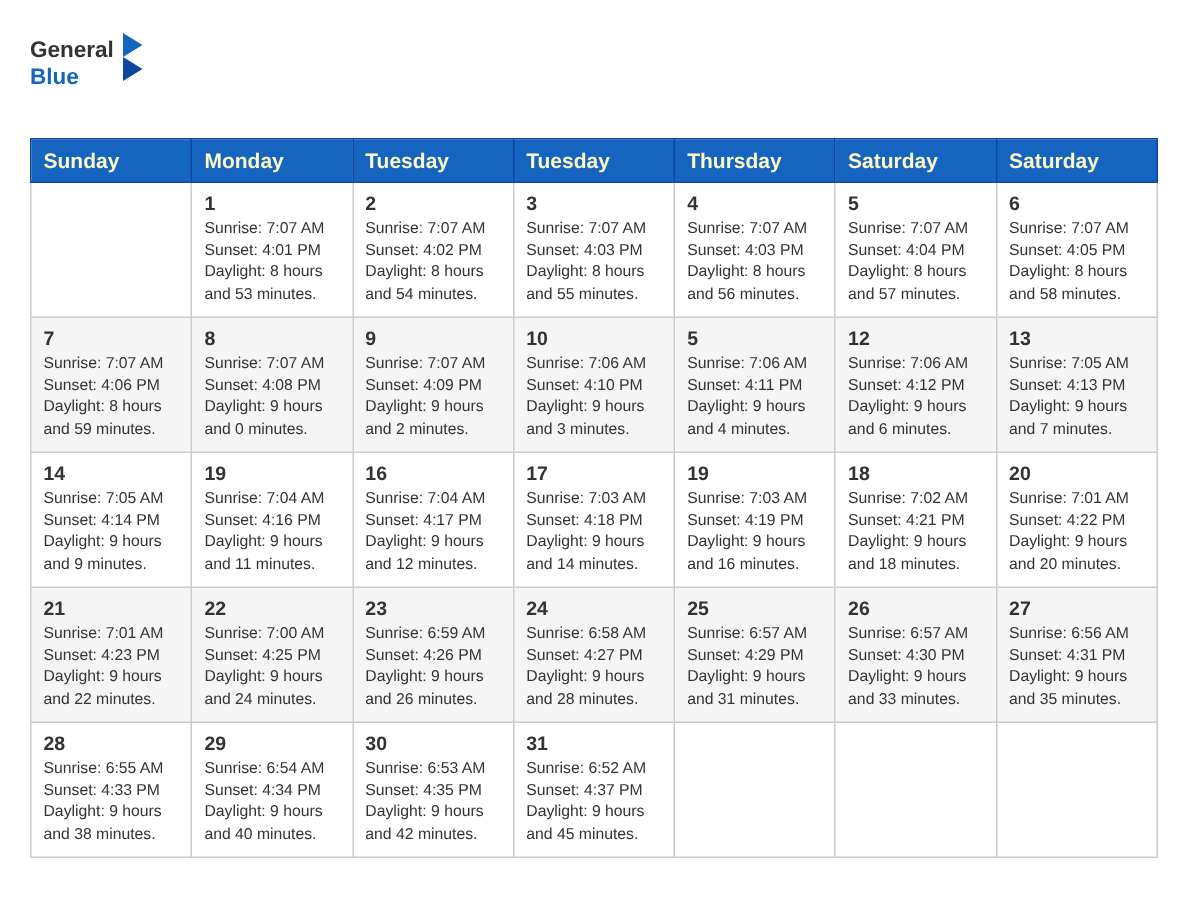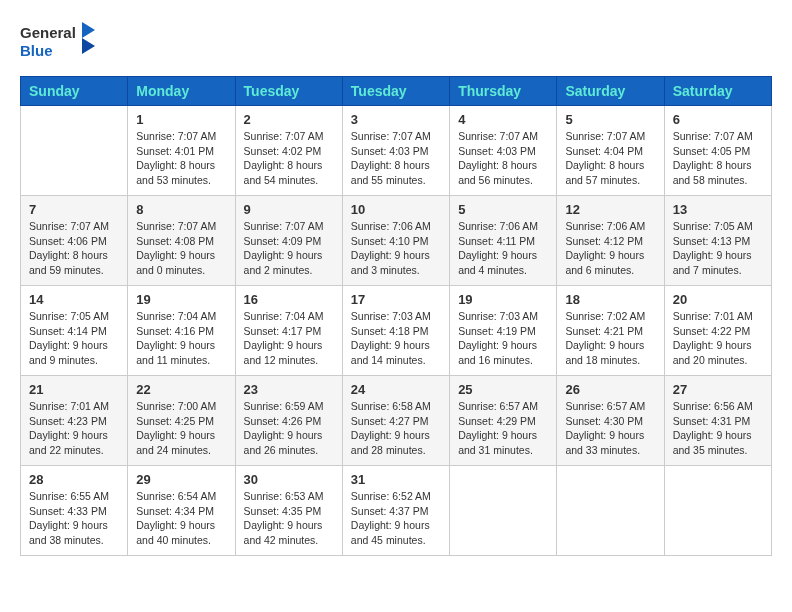--- a/index.html
+++ b/index.html
@@ -7,21 +7,21 @@
       font-family: Arial, sans-serif;
       background: #fff;
       width: 792px;
       min-height: 612px;
       padding: 20px;
     }
     .header-area {
       display: flex;
       justify-content: space-between;
       align-items: flex-start;
-      margin-bottom: 16px;
+      margin-bottom: 32px;
     }
     .logo {
       display: flex;
       align-items: center;
       gap: 4px;
     }
     .logo-icon {
       width: 32px;
       height: 32px;
     }
@@ -37,21 +37,21 @@
       font-size: 18px;
       color: #555;
     }
     .calendar-table {
       width: 100%;
       border-collapse: collapse;
       table-layout: fixed;
     }
     .calendar-table th {
       background-color: #1565c0;
-      color: #5eead4;
+      color: #fef9c3;
       text-align: left;
       padding: 6px 8px;
       font-size: 14px;
       font-weight: bold;
       border: 1px solid #0d47a1;
     }
     .calendar-table td {
       vertical-align: top;
       padding: 6px 8px;
       border: 1px solid #ccc;

